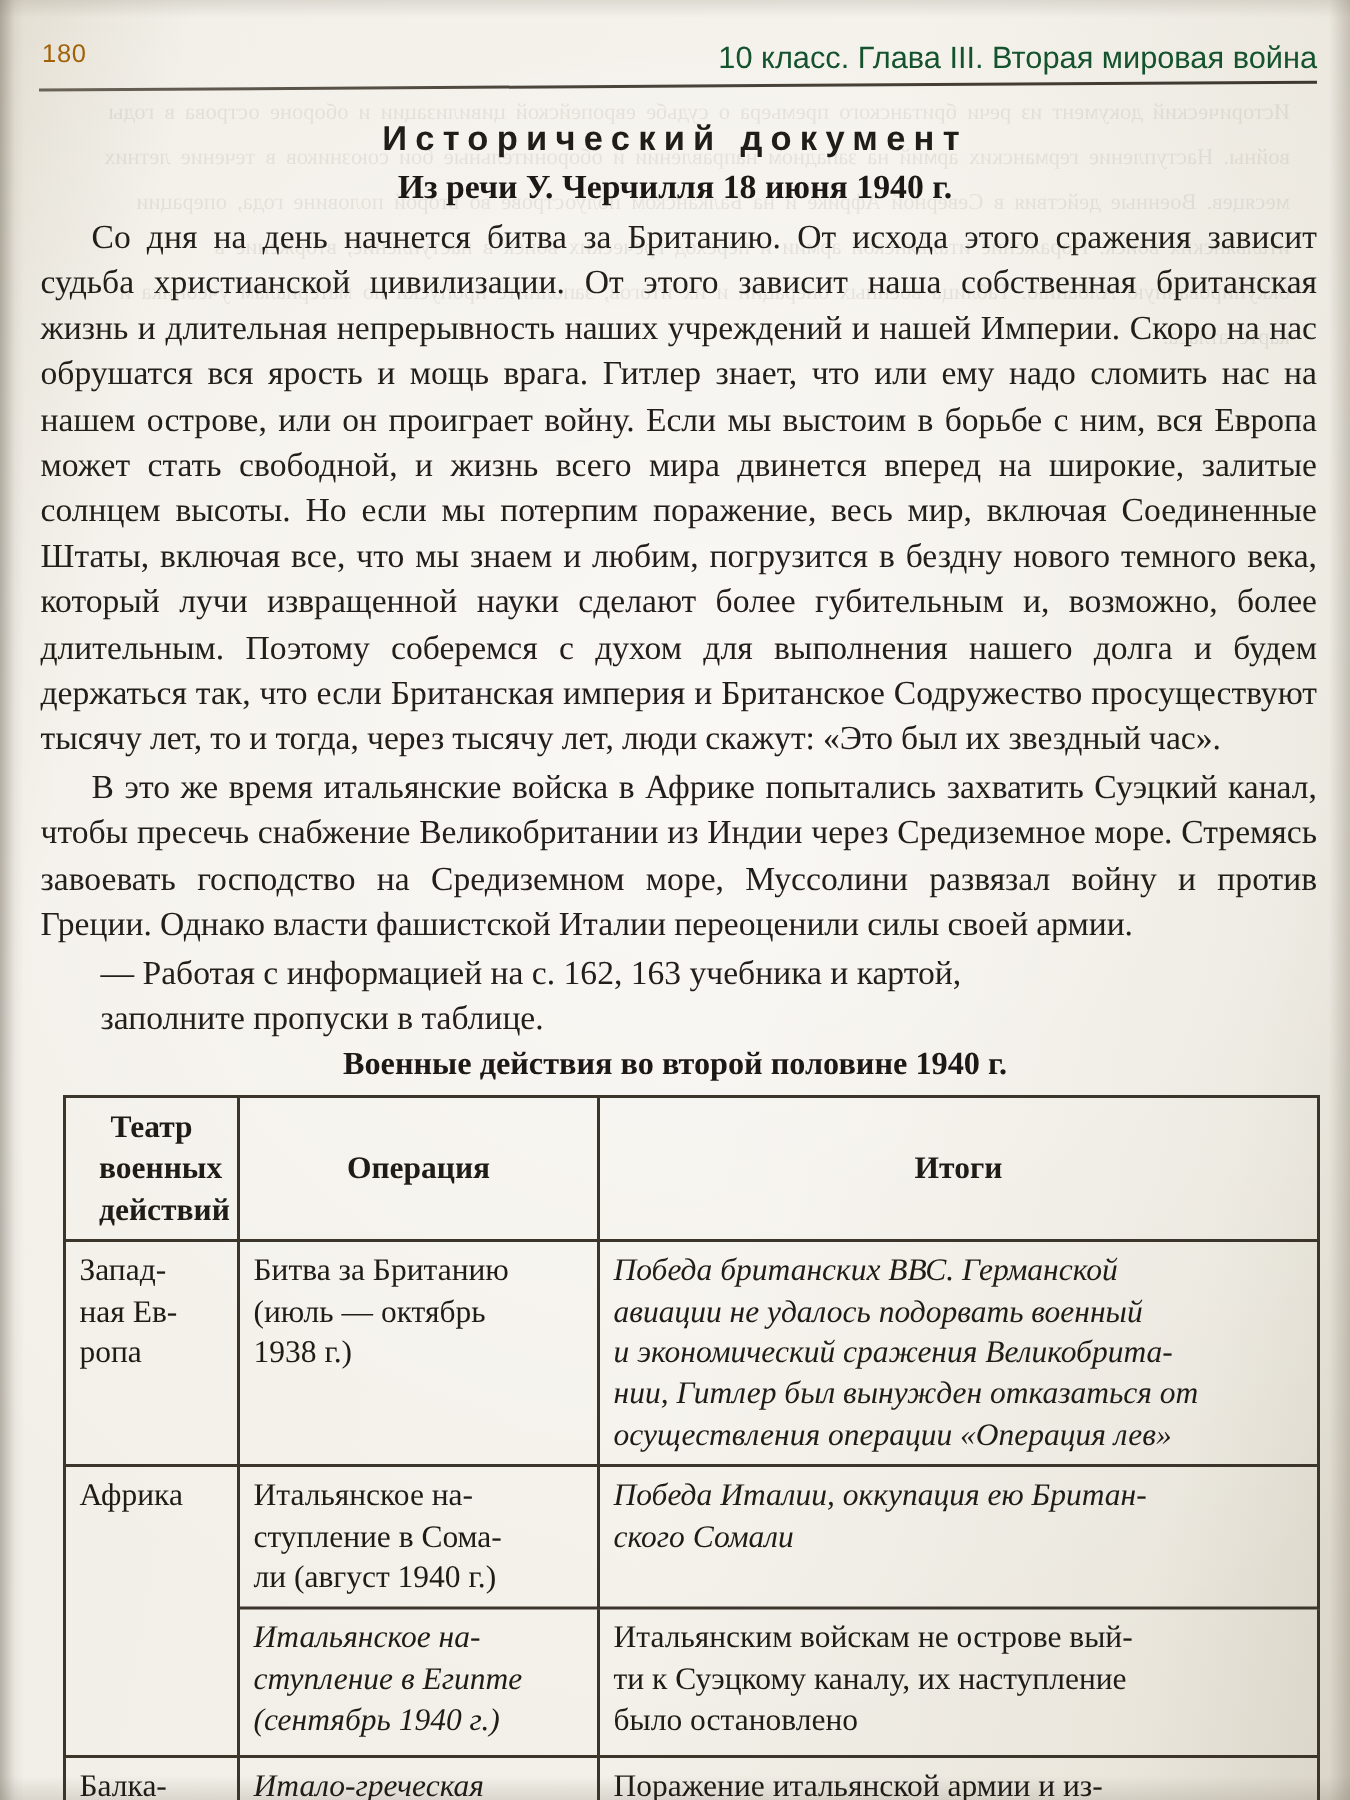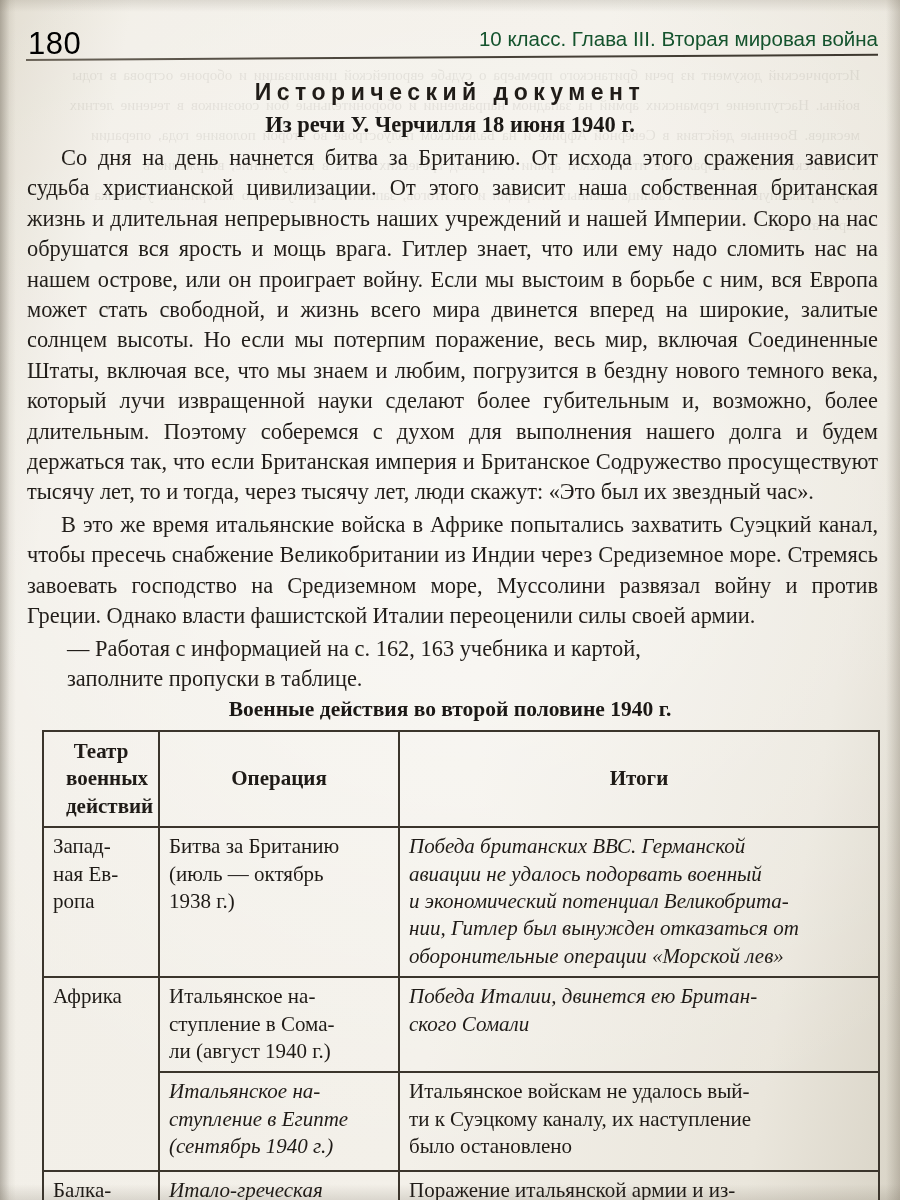--- a/index.html
+++ b/index.html
@@ -77,23 +77,23 @@
     left: 26px;
     right: 22px;
     top: 26px;
     height: 34px;
   }
   .folio {
     position: absolute;
     left: 2px;
     top: 0px;
     font-family: "Liberation Sans", sans-serif;
-    font-size: 31px;
+    font-size: 17px;
     letter-spacing: 0.5px;
-    color: #000000;
+    color: #a16207;
   }
   .head-title {
     position: absolute;
     right: 0px;
     top: 1px;
     font-family: "Liberation Sans", sans-serif;
     font-size: 20.5px;
     color: #14532d;
     white-space: nowrap;
   }
@@ -273,49 +273,49 @@
           <span class="ln">ропа</span>
         </td>
         <td>
           <span class="ln">Битва за Британию</span>
           <span class="ln">(июль — октябрь</span>
           <span class="ln">1938 г.)</span>
         </td>
         <td class="ital">
           <span class="ln">Победа британских ВВС. Германской</span>
           <span class="ln">авиации не удалось подорвать военный</span>
-          <span class="ln">и экономический потенциал Великобрита-</span>
+          <span class="ln">и экономический сражения Великобрита-</span>
           <span class="ln">нии, Гитлер был вынужден отказаться от</span>
-          <span class="ln">оборонительные операции «Морской лев»</span>
+          <span class="ln">осуществления операции «Операция лев»</span>
         </td>
       </tr>
 
       <tr class="r2">
         <td rowspan="2">
           <span class="ln">Африка</span>
         </td>
         <td>
           <span class="ln">Итальянское на-</span>
           <span class="ln">ступление в Сома-</span>
           <span class="ln">ли (август 1940 г.)</span>
         </td>
         <td class="ital">
-          <span class="ln">Победа Италии, двинется ею Британ-</span>
+          <span class="ln">Победа Италии, оккупация ею Британ-</span>
           <span class="ln">ского Сомали</span>
         </td>
       </tr>
 
       <tr class="r3">
         <td class="ital">
           <span class="ln">Итальянское на-</span>
           <span class="ln">ступление в Египте</span>
           <span class="ln">(сентябрь 1940 г.)</span>
         </td>
         <td>
-          <span class="ln">Итальянское войскам не удалось вый-</span>
+          <span class="ln">Итальянским войскам не острове вый-</span>
           <span class="ln">ти к Суэцкому каналу, их наступление</span>
           <span class="ln">было остановлено</span>
         </td>
       </tr>
 
       <tr class="r4">
         <td>
           <span class="ln">Балка-</span>
 
         </td>

